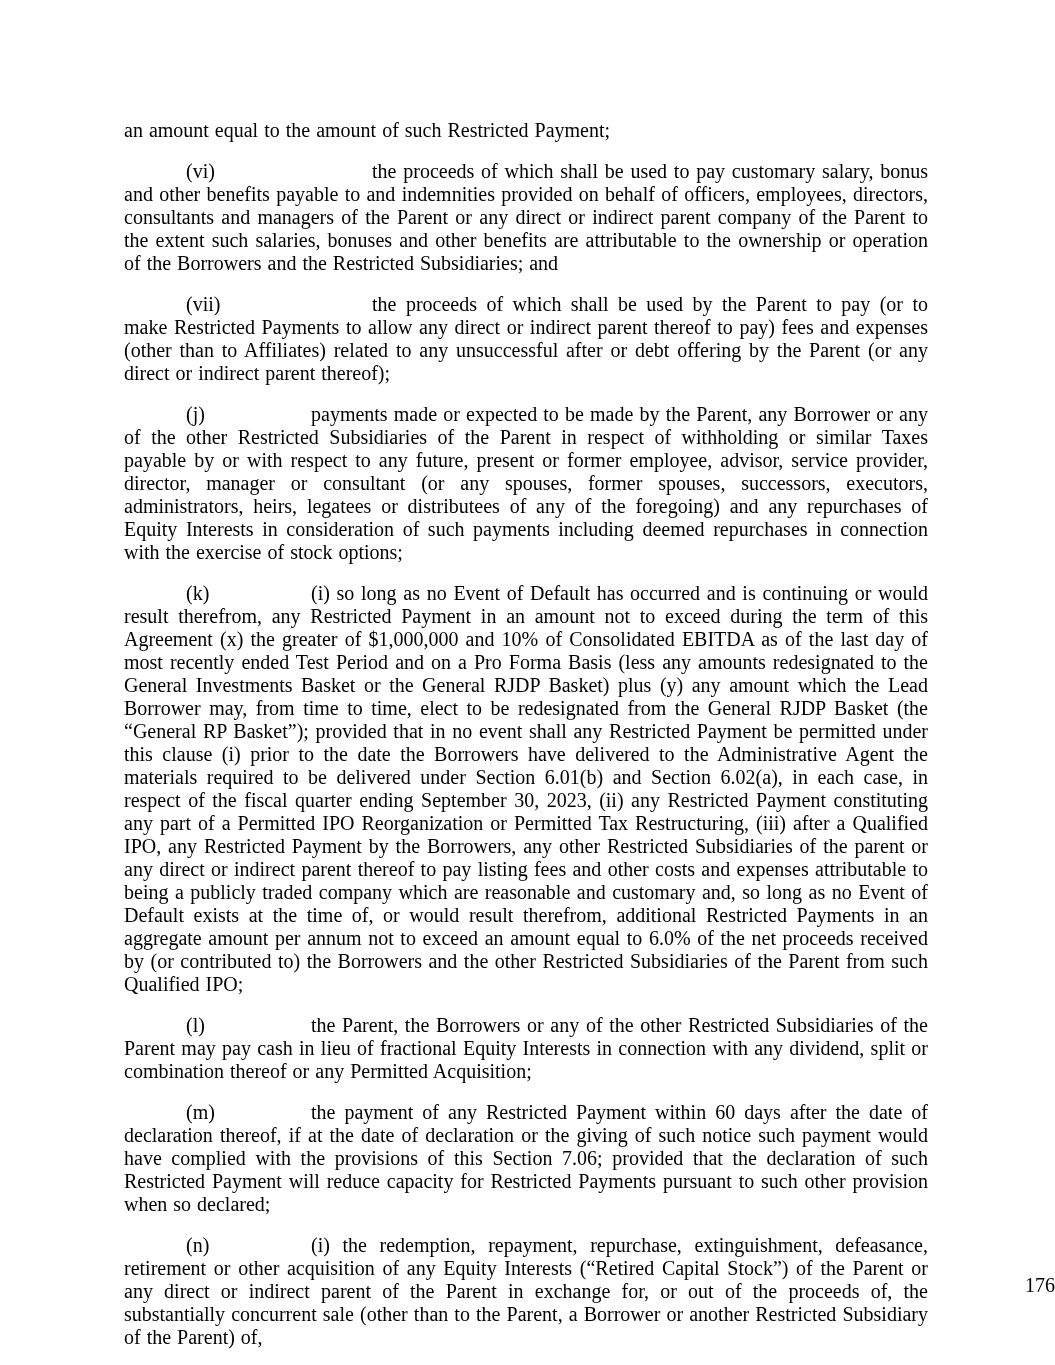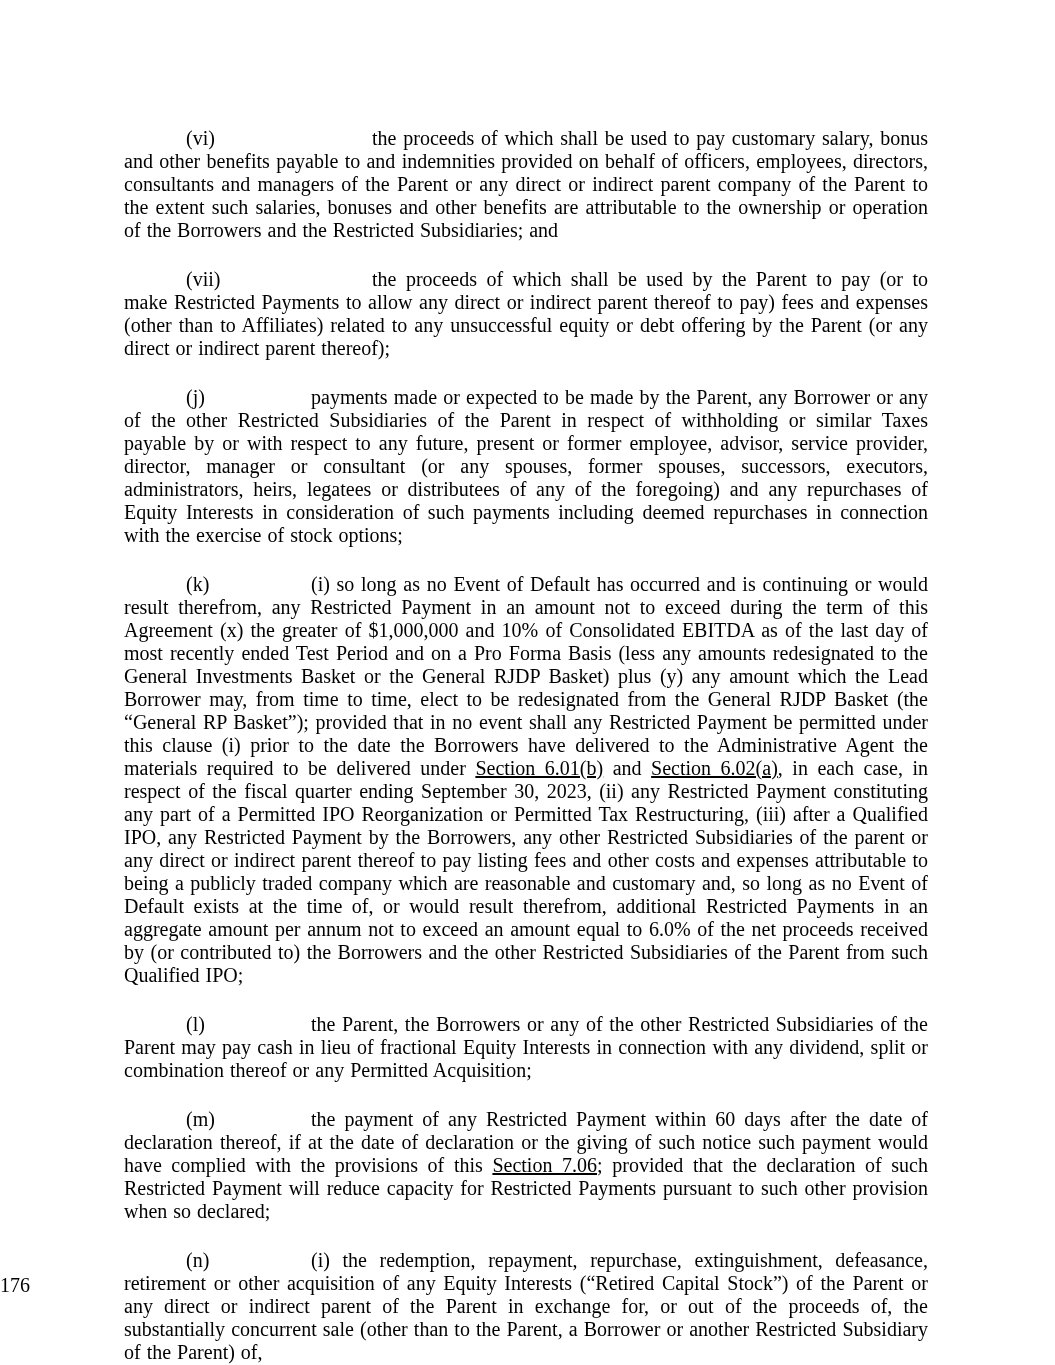--- a/index.html
+++ b/index.html
@@ -24,45 +24,45 @@
     font-size: 20px;
     line-height: 23px;
     text-align: justify;
     margin: 0 0 18px 0;
     word-spacing: 1px;
   }
   .para-label {
     display: inline-block;
     margin-left: 62px;
     vertical-align: baseline;
-    margin-top: 8px;
   }
   .tab-wide .para-label  { width: 186px; }
   .tab-narrow .para-label { width: 125px; }
   .seg-n { }
   .seg-i { }
   .seg-b { font-weight: normal; }
-  .seg-u { text-decoration: underline; }
+  .seg-u { }
   .footer {
     position: absolute;
     top: 1274px;
     left: 0;
     width: 1055px;
-    text-align: left;
+    text-align: right;
     font-size: 20px;
     line-height: 23px;
   }
 </style>
 </head>
 <body>
 
 <div class="page">
   <div>
+      <p class="para"><span class="seg-n">an amount equal to the amount of such Restricted Payment;</span></p>
       <p class="para tab-wide"><span class="para-label">(vi)</span><span class="seg-n">the proceeds of which shall be used to pay customary salary, bonus and other benefits payable to and indemnities provided on behalf of officers, employees, directors, consultants and managers of the Parent or any direct or indirect parent company of the Parent to the extent such salaries, bonuses and other benefits are attributable to the ownership or operation of the Borrowers and the Restricted Subsidiaries; and</span></p>
-      <p class="para tab-wide"><span class="para-label">(vii)</span><span class="seg-n">the proceeds of which shall be used by the Parent to pay (or to make Restricted Payments to allow any direct or indirect parent thereof to pay) fees and expenses (other than to Affiliates) related to any unsuccessful equity or debt offering by the Parent (or any direct or indirect parent thereof);</span></p>
+      <p class="para tab-wide"><span class="para-label">(vii)</span><span class="seg-n">the proceeds of which shall be used by the Parent to pay (or to make Restricted Payments to allow any direct or indirect parent thereof to pay) fees and expenses (other than to Affiliates) related to any unsuccessful after or debt offering by the Parent (or any direct or indirect parent thereof);</span></p>
       <p class="para tab-narrow"><span class="para-label">(j)</span><span class="seg-n">payments made or expected to be made by the Parent, any Borrower or any of the other Restricted Subsidiaries of the Parent in respect of withholding or similar Taxes payable by or with respect to any future, present or former employee, advisor, service provider, director, manager or consultant (or any spouses, former spouses, successors, executors, administrators, heirs, legatees or distributees of any of the foregoing) and any repurchases of Equity Interests in consideration of such payments including deemed repurchases in connection with the exercise of stock options;</span></p>
       <p class="para tab-narrow"><span class="para-label">(k)</span><span class="seg-n">(i) so long as no Event of Default has occurred and is continuing or would result therefrom, any Restricted Payment in an amount not to exceed during the term of this Agreement (x) the greater of $1,000,000 and 10% of Consolidated EBITDA as of the last day of most recently ended Test Period and on a Pro Forma Basis (less any amounts redesignated to the General Investments Basket or the General RJDP Basket) </span><span class="seg-i">plus</span><span class="seg-n"> (y) any amount which the Lead Borrower may, from time to time, elect to be redesignated from the General RJDP Basket (the “</span><span class="seg-b">General RP Basket</span><span class="seg-n">”); provided that in no event shall any Restricted Payment be permitted under this clause (i) prior to the date the Borrowers have delivered to the Administrative Agent the materials required to be delivered under </span><span class="seg-u">Section 6.01(b)</span><span class="seg-n"> and </span><span class="seg-u">Section 6.02(a)</span><span class="seg-n">, in each case, in respect of the fiscal quarter ending September 30, 2023, (ii) any Restricted Payment constituting any part of a Permitted IPO Reorganization or Permitted Tax Restructuring, (iii) after a Qualified IPO, any Restricted Payment by the Borrowers, any other Restricted Subsidiaries of the parent or any direct or indirect parent thereof to pay listing fees and other costs and expenses attributable to being a publicly traded company which are reasonable and customary and, so long as no Event of Default exists at the time of, or would result therefrom, additional Restricted Payments in an aggregate amount </span><span class="seg-i">per annum</span><span class="seg-n"> not to exceed an amount equal to 6.0% of the net proceeds received by (or contributed to) the Borrowers and the other Restricted Subsidiaries of the Parent from such Qualified IPO;</span></p>
       <p class="para tab-narrow"><span class="para-label">(l)</span><span class="seg-n">the Parent, the Borrowers or any of the other Restricted Subsidiaries of the Parent may pay cash in lieu of fractional Equity Interests in connection with any dividend, split or combination thereof or any Permitted Acquisition;</span></p>
       <p class="para tab-narrow"><span class="para-label">(m)</span><span class="seg-n">the payment of any Restricted Payment within 60 days after the date of declaration thereof, if at the date of declaration or the giving of such notice such payment would have complied with the provisions of this </span><span class="seg-u">Section 7.06</span><span class="seg-n">; </span><span class="seg-i">provided</span><span class="seg-n"> that the declaration of such Restricted Payment will reduce capacity for Restricted Payments pursuant to such other provision when so declared;</span></p>
       <p class="para tab-narrow"><span class="para-label">(n)</span><span class="seg-n">(i) the redemption, repayment, repurchase, extinguishment, defeasance, retirement or other acquisition of any Equity Interests (“</span><span class="seg-b">Retired Capital Stock</span><span class="seg-n">”) of the Parent or any direct or indirect parent of the Parent in exchange for, or out of the proceeds of, the substantially concurrent sale (other than to the Parent, a Borrower or another Restricted Subsidiary of the Parent) of,</span></p>
     </div>
 </div>
 
 <div class="footer">176</div>
 

